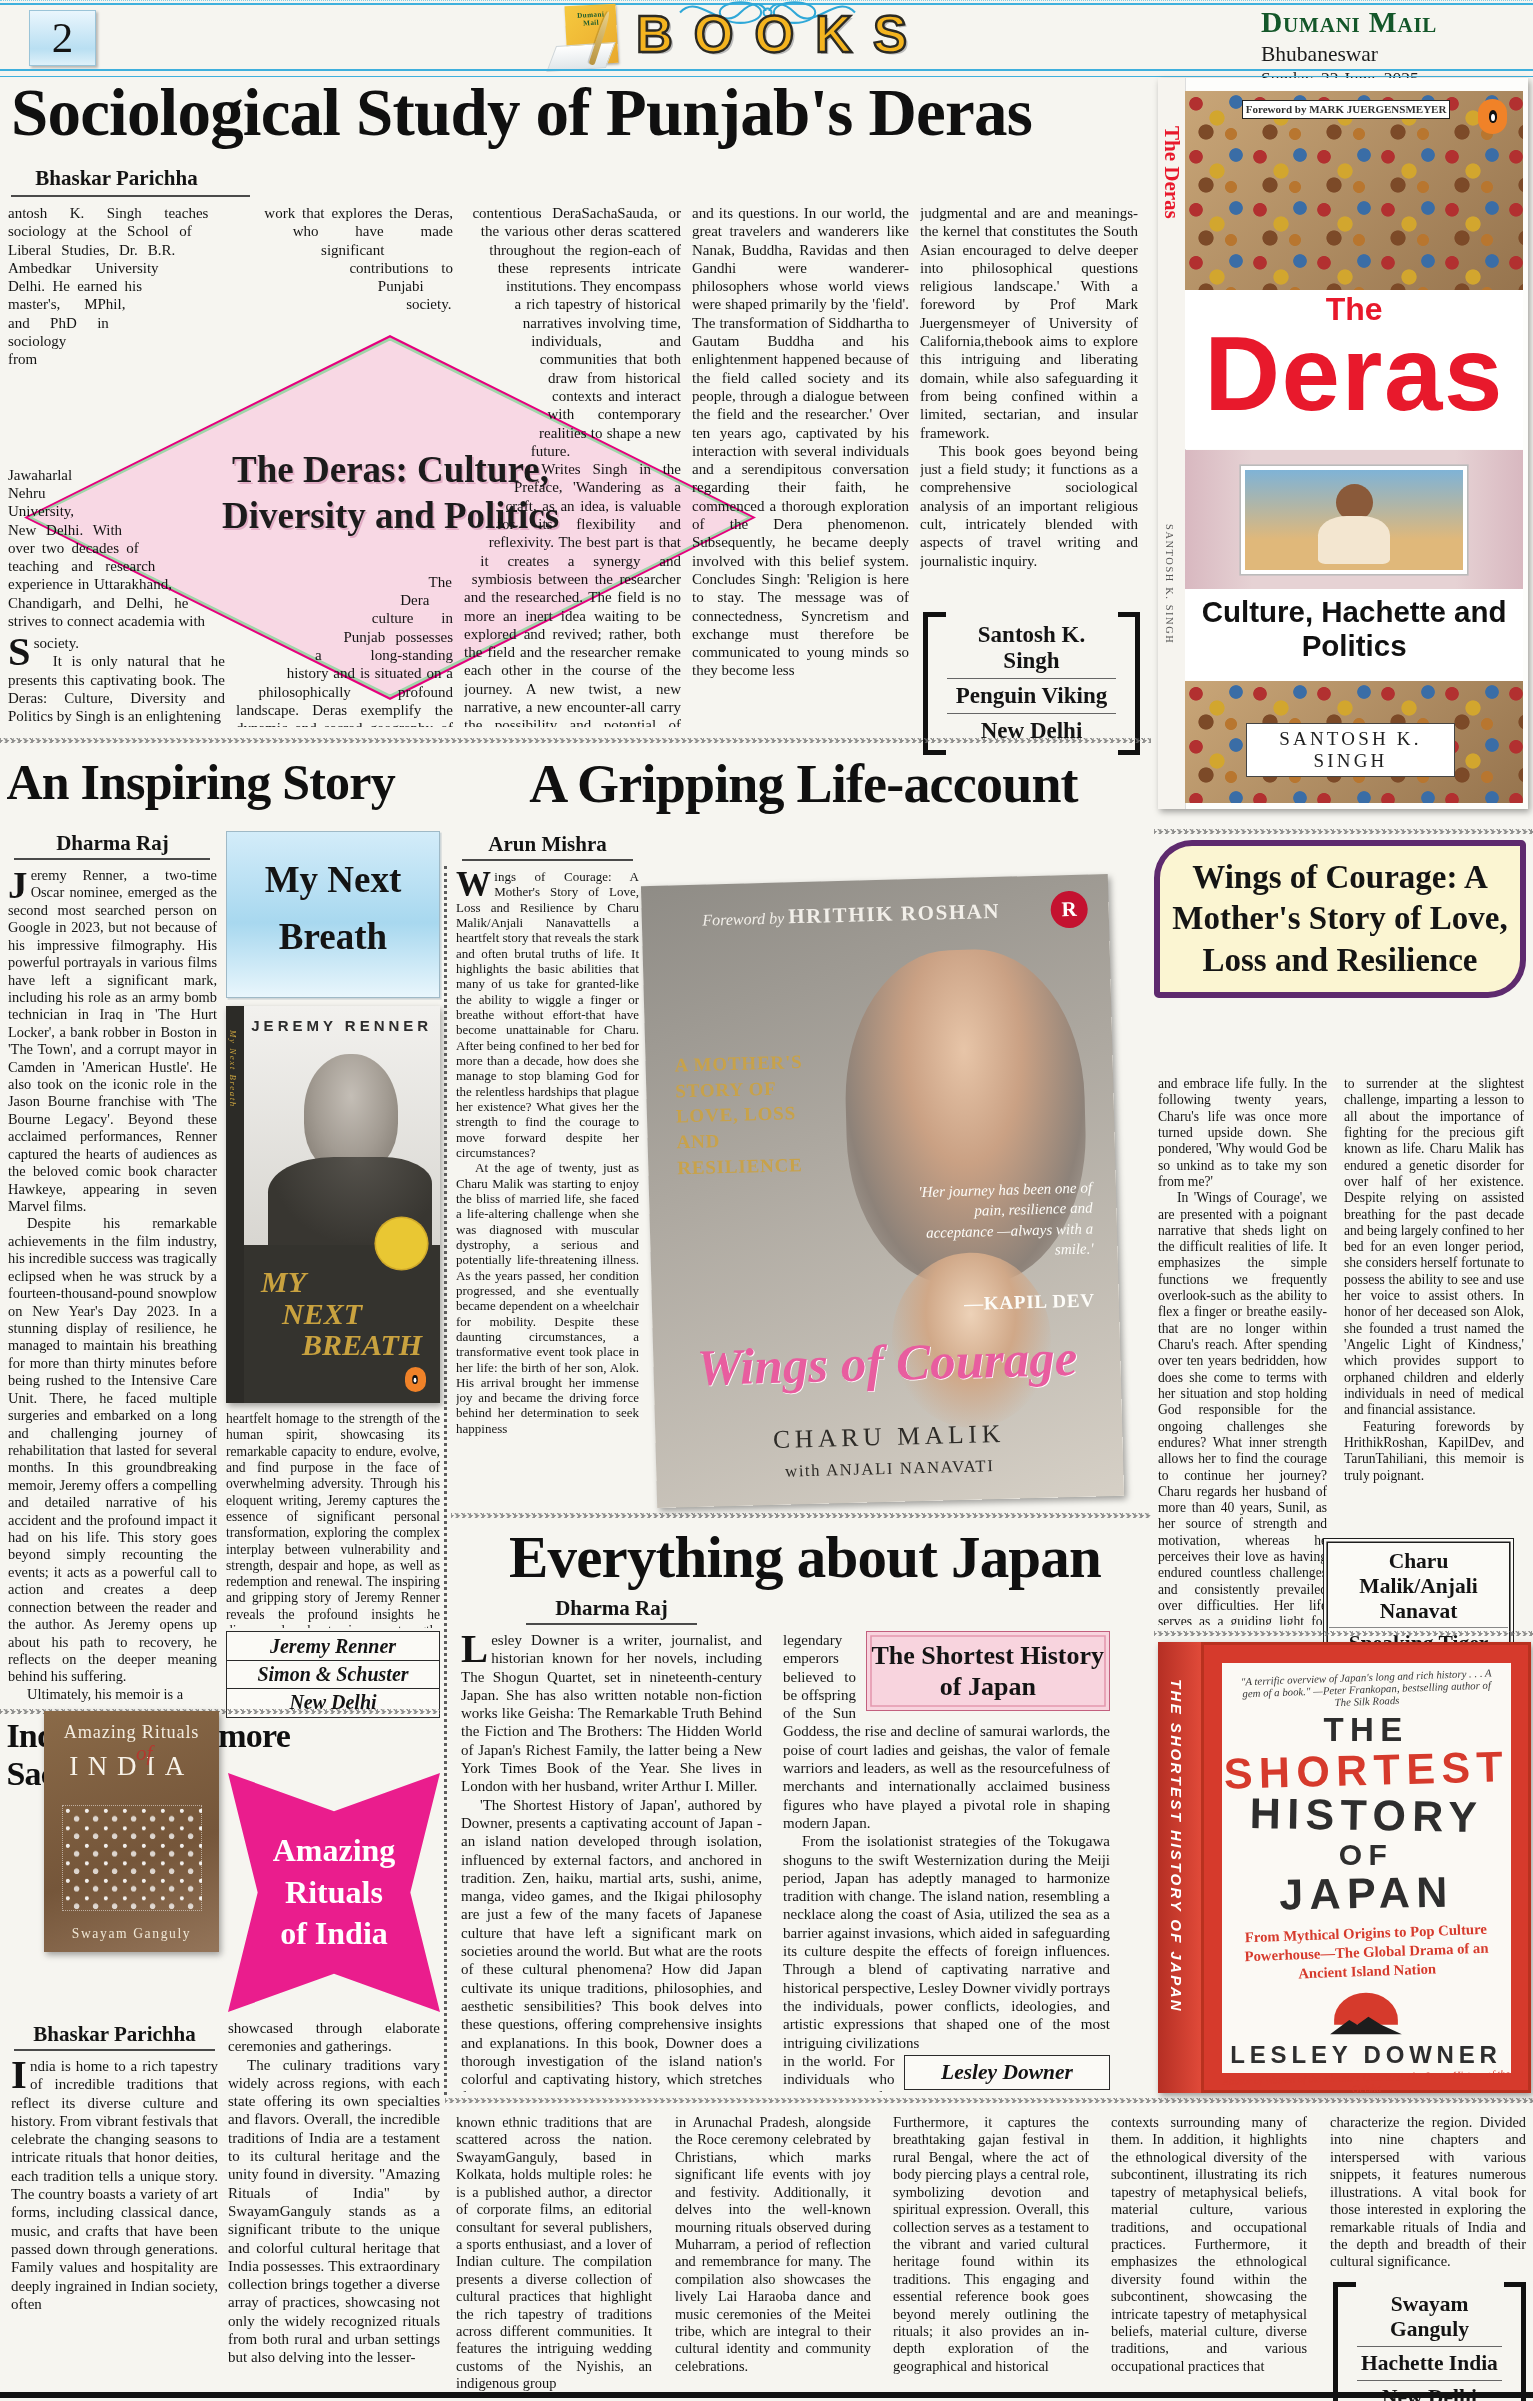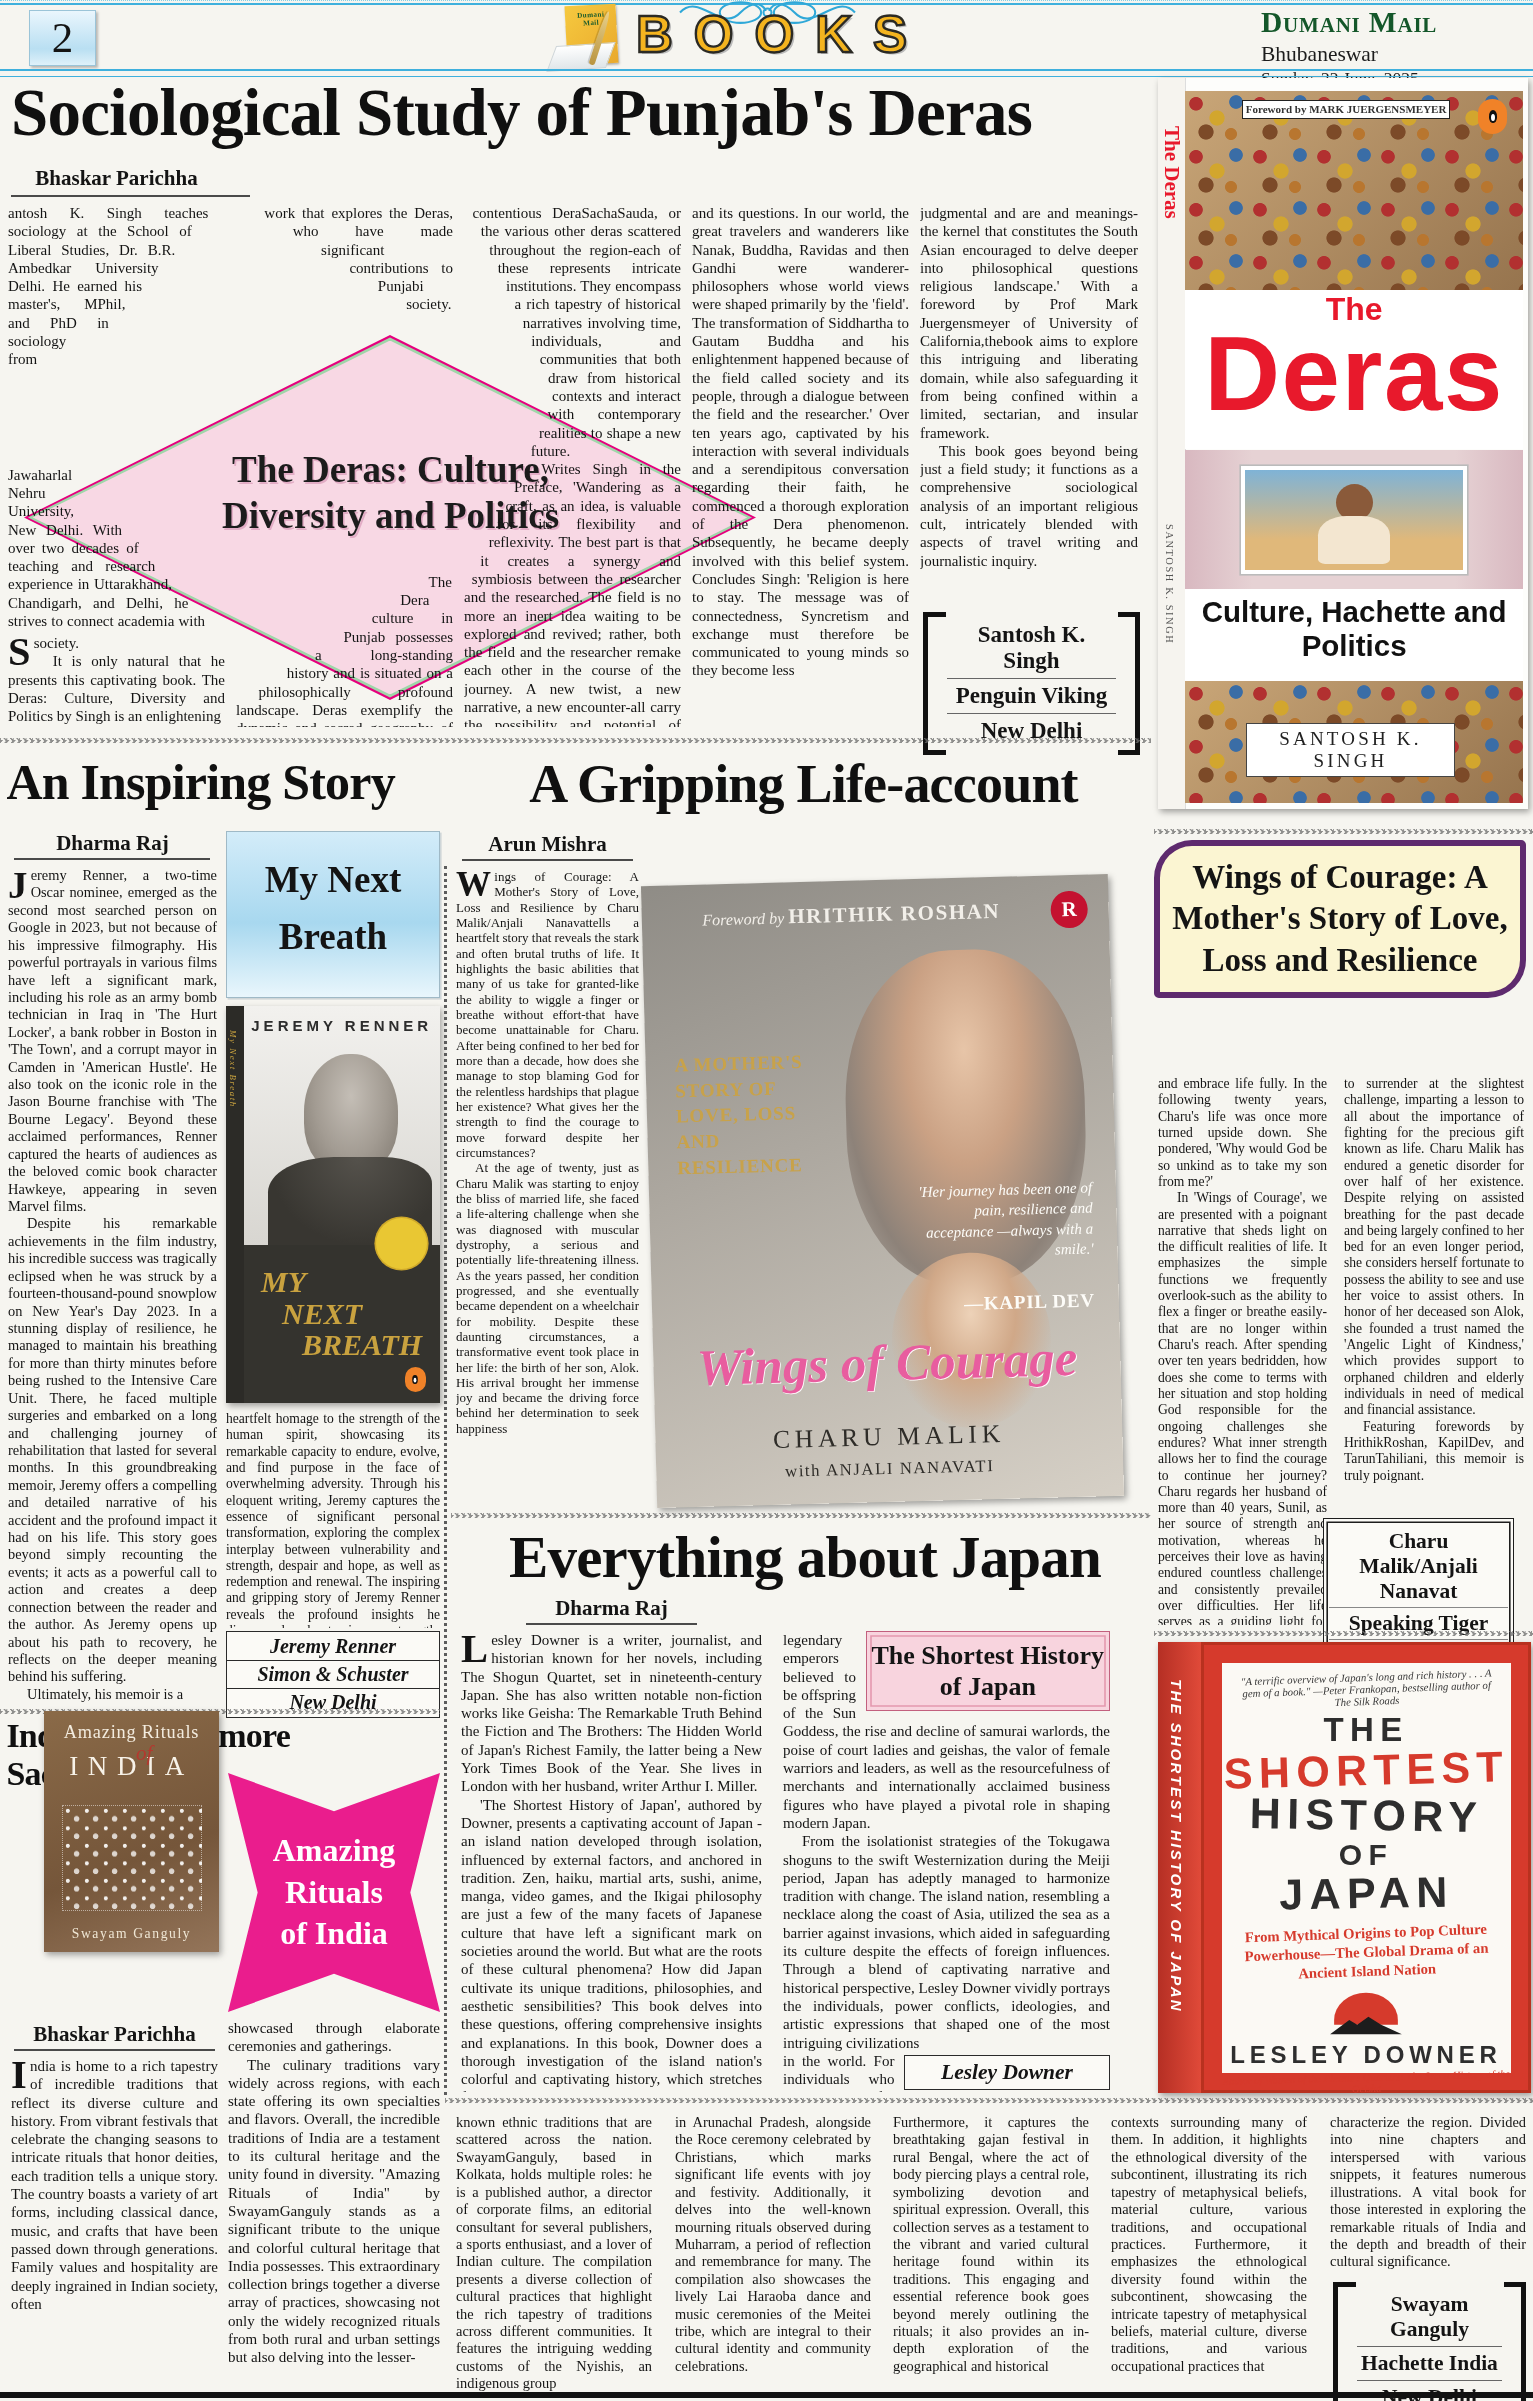--- a/index.html
+++ b/index.html
@@ -36,21 +36,21 @@
   .zz{height:5.6px;opacity:.75;background-image:repeating-linear-gradient(65deg,#6d6d6d 0 1.6px,transparent 1.6px 4.8px),repeating-linear-gradient(-65deg,#6d6d6d 0 1.6px,transparent 1.6px 4.8px);background-size:6.4px 3.2px;background-repeat:repeat-x;background-position:0 0,0 2.4px;}
   .vdots{width:0;border-left:3.2px dotted #5c5c5c;}
   
   .crb{padding:6.4px 24px;}
   .crb:before,.crb:after{content:"";position:absolute;top:0;bottom:0;width:17.5px;}
   .crb:before{left:0;border:5.6px solid #111;border-right:none;}
   .crb:after{right:0;border:5.6px solid #111;border-left:none;}
   .crb .r{font-weight:bold;font-size:23px;text-align:center;padding:4px 0;border-bottom:1.6px solid #666;}
   .crb .r:last-child{border-bottom:none;}
   .crp .r{font-weight:bold;font-style:italic;font-size:20px;text-align:center;border:1.6px solid #2a2a2a;padding:2.4px 0;margin-top:-1.6px;background:#fbfaf6;}
-  .crd{border:1.6px solid #1d1d1d;box-shadow:inset 0 0 0 2.4px #fbfaf6,inset 0 0 0 4px #1d1d1d;background:#fbfaf6;padding:6.4px 4.8px 3.2px 4.8px;}
+  .crd{border:1.6px solid #1d1d1d;box-shadow:inset 0 0 0 2.4px #fbfaf6,inset 0 0 0 4px #1d1d1d;background:#fbfaf6;padding:6.4px 4.8px 3.2px 4.8px;margin-top:20px;}
   .crd .r{font-weight:bold;font-size:21.5px;text-align:center;padding:3.2px 0;border-bottom:1.6px solid #888;}
   .crd .r:last-child{border-bottom:none;}
   
   .dia{clip-path:polygon(0% 50%,50% 0%,100% 50%,50% 100%);}
   
   .bluebox{background:linear-gradient(180deg,#d3ecf9 0%,#a8d8ef 55%,#e9f6fc 100%);border:0.8px solid #9fb9c6;text-align:center;font-weight:bold;font-size:37px;line-height:1.55;box-shadow:1.6px 1.6px 0 #cfd6d8;}
   .ybox{background:#fbf5d2;border:6.4px solid #5e2a6e;border-radius:38px 4.8px 38px 4.8px;text-align:center;font-weight:bold;font-size:33px;line-height:1.25;padding:11px 8px;}
   .jbox{float:right;width:236px;margin:0 0 8px 9.6px;background:#f8d4de;border:1.6px solid #c2607e;box-shadow:inset 0 0 0 3.2px #f8d4de,inset 0 0 0 4.8px #e498ae;text-align:center;font-weight:bold;font-size:26px;line-height:1.2;padding:8px 3.2px;}
   .jcredit{float:right;width:206px;margin:4.8px 0 0 9.6px;}
   .jcredit .r,.crpl .r{font-weight:bold;font-style:italic;font-size:21.5px;text-align:center;border:1.6px solid #2a2a2a;padding:3.2px 0;margin-top:-1.6px;background:#fbfaf6;}

